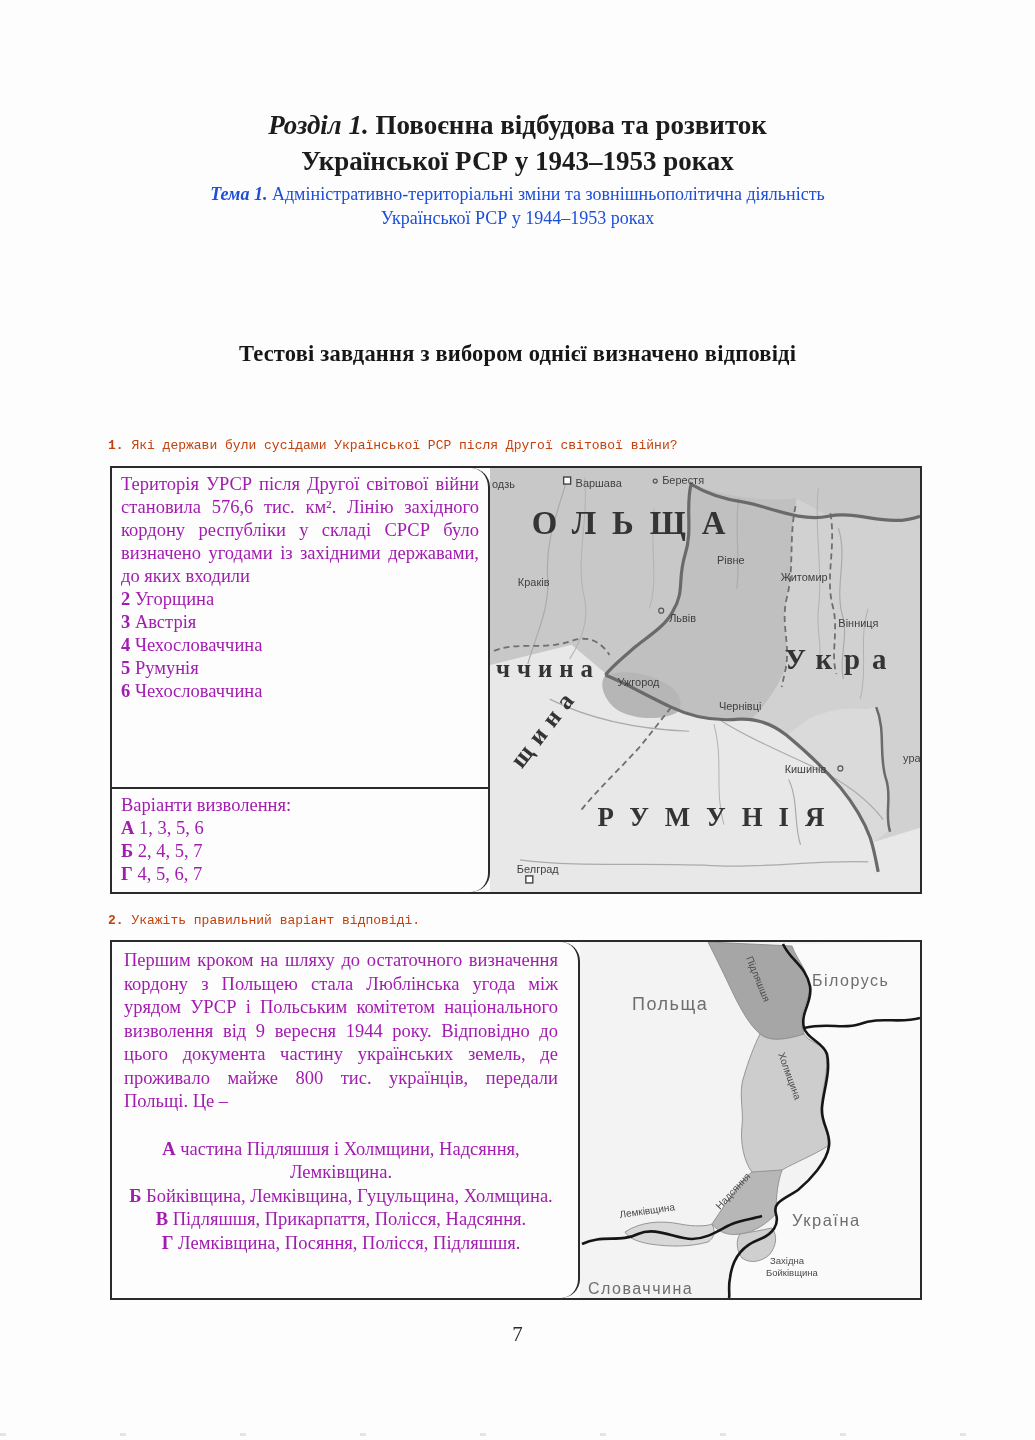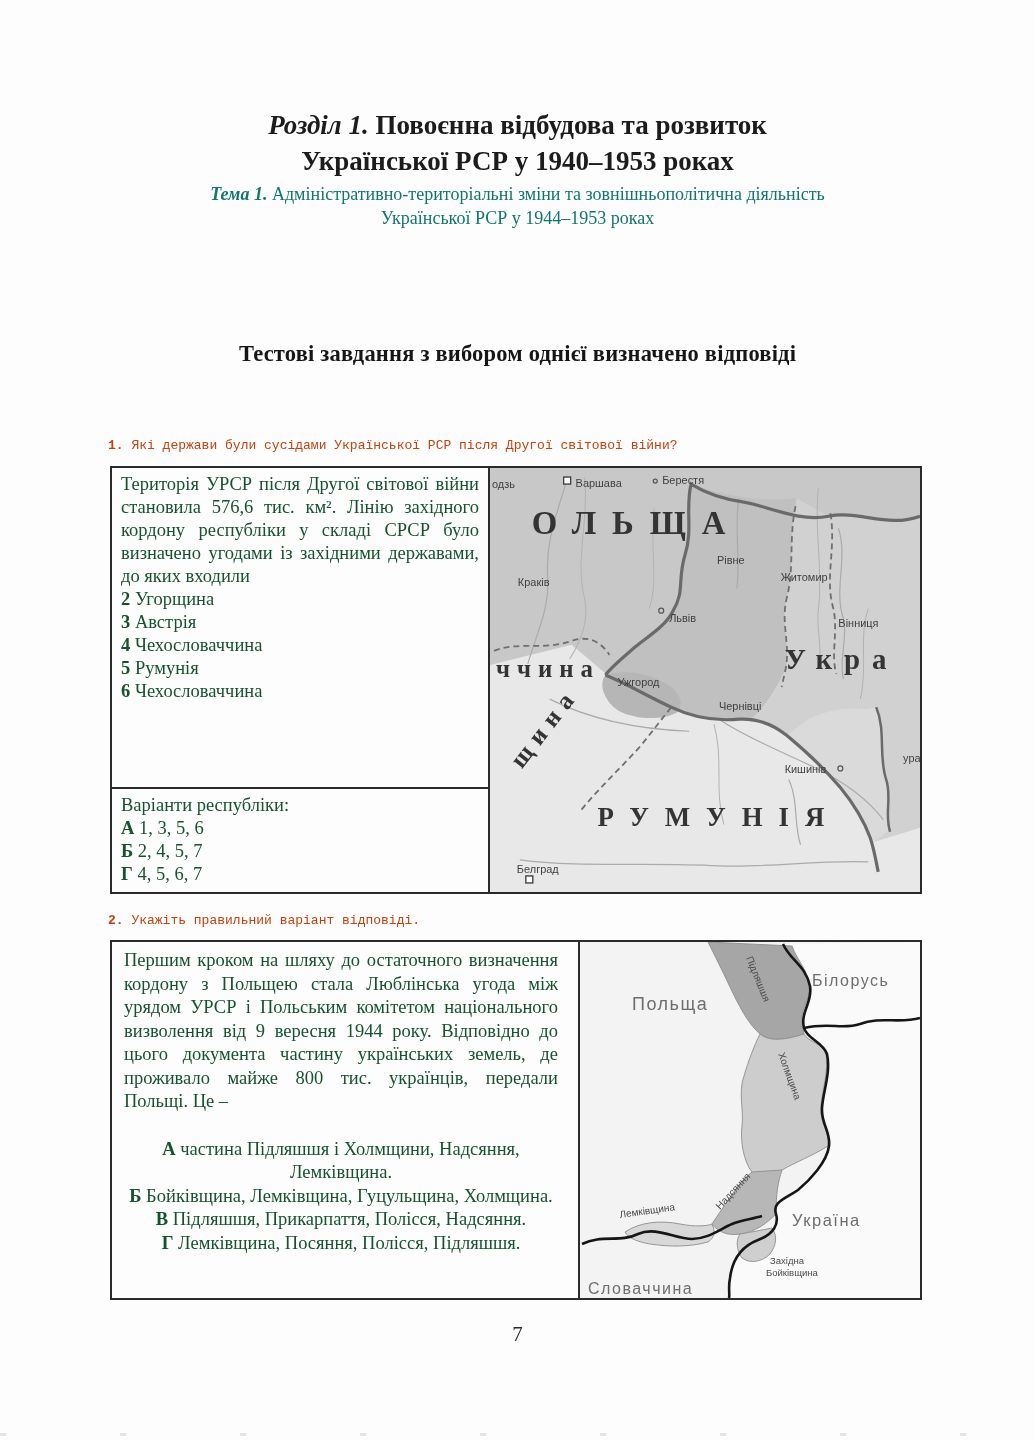--- a/index.html
+++ b/index.html
@@ -2,35 +2,35 @@
 <html><head>
 <meta charset="utf-8">
 <style>
   html,body{margin:0;padding:0;background:#ffffff;}
   .page{position:relative;width:1035px;height:1440px;background:#fdfdfd;overflow:hidden;
         font-family:"Liberation Serif", serif;color:#222;}
   
   .hdr{position:absolute;top:76px;left:0;width:100%;text-align:center;margin-top:32px;}
   .chapter{font-size:27px;font-weight:bold;line-height:1.32;color:#1c1c1c;}
   .chapter .lbl{font-style:italic;}
-  .theme{font-size:18px;line-height:1.3;max-width:650px;margin:4px auto 0;color:#0f766e;}
+  .theme{font-size:18px;line-height:1.3;max-width:650px;margin:4px auto 0;color:#1d4ed8;}
   .theme .lbl{font-weight:bold;font-style:italic;}
   
   .section-title{position:absolute;top:341px;left:0;width:100%;text-align:center;
                  font-size:22.5px;font-weight:bold;color:#161616;letter-spacing:.2px;}
   
   .q-head{position:absolute;left:108px;width:818px;font-size:13px;color:#c2410c;font-family:Liberation Mono, monospace;}
   .q-head .num{font-weight:bold;}
   
   .qbox{position:absolute;left:110px;width:812px;border:2px solid #2b2b2b;display:flex;
         background:#fdfdfd;box-sizing:border-box;}
   .box1{top:466px;height:428px;}
   .box2{top:940px;height:360px;}
   .cell-left{box-sizing:border-box;border-right:2px solid #2b2b2b;display:flex;
-             flex-direction:column;font-size:18.5px;color:#14532d;}
+             flex-direction:column;font-size:18.5px;color:#a21caf;border-radius:19px;}
   .box1 .cell-left{width:378px;}
   .box2 .cell-left{width:468px;padding:7px 20px 0 12px;}
   .q1-text{padding:5px 9px 0 9px;flex:1;}
   .intro{text-align:justify;line-height:23px;}
   .box2 .intro{line-height:23.5px;}
   .numlist div{line-height:23px;}
   .numlist .n{font-weight:bold;}
   .answers{border-top:2px solid #2b2b2b;padding:5px 9px 6px 9px;line-height:23px;}
   .answers .letter, .q2-answers .letter{font-weight:bold;}
   .q2-answers{margin-top:24px;line-height:23.5px;text-align:center;}
@@ -48,21 +48,21 @@
     background:repeating-linear-gradient(90deg,#9a9a9a 0 6px,transparent 6px 120px);}
 </style>
 </head>
 <body>
 
 <div class="page">
 
   <div class="hdr">
     <div class="chapter">
       <span class="lbl">Розділ 1.</span><span> Повоєнна відбудова та розвиток</span><br>
-      <span>Української РСР у 1940–1953 роках</span>
+      <span>Української РСР у 1943–1953 роках</span>
     </div>
     <div class="theme">
       <span class="lbl">Тема 1.</span><span> Адміністративно-територіальні зміни та зовнішньополітична діяльність Української РСР у 1944–1953 роках</span>
     </div>
   </div>
 
   <div class="section-title">Тестові завдання з вибором однієї визначено відповіді</div>
 
   <div class="q-head" style="top:438px;">
     <span class="num">1.</span><span> Які держави були сусідами Української РСР після Другої світової війни?</span>
@@ -74,21 +74,21 @@
         <div class="intro">Територія УРСР після Другої світової війни становила 576,6 тис. км². Лінію західного кордону республіки у складі СРСР було визначено угодами із західними державами, до яких входили</div>
         <div class="numlist">
           <div><span class="n">2</span><span> Угорщина</span></div>
           <div><span class="n">3</span><span> Австрія</span></div>
           <div><span class="n">4</span><span> Чехословаччина</span></div>
           <div><span class="n">5</span><span> Румунія</span></div>
           <div><span class="n">6</span><span> Чехословаччина</span></div>
         </div>
       </div>
       <div class="answers">
-        <div>Варіанти республіки:</div>
+        <div>Варіанти визволення:</div>
         <div><span class="letter">А</span><span> 1, 3, 5, 6</span></div>
         <div><span class="letter">Б</span><span> 2, 4, 5, 7</span></div>
         <div><span class="letter">Г</span><span> 4, 5, 6, 7</span></div>
       </div>
     </div>
 
     <div class="cell-map">
       <svg viewBox="0 0 432 422" preserveAspectRatio="none">
         <rect x="0" y="0" width="432" height="422" fill="#c8c8c8"></rect>
         <path d="M202,16 C196,40 204,62 196,86 C188,112 196,122 184,142 C176,158 158,168 146,178 C132,190 122,198 116,206 C140,216 164,230 186,240 C208,250 230,252 250,250 L262,250 C274,240 284,225 292,210 L297,200 C302,175 292,155 298,130 C306,100 300,70 307,38 L308,30 C270,34 235,28 202,16 Z" fill="#c0c0c0"></path>

